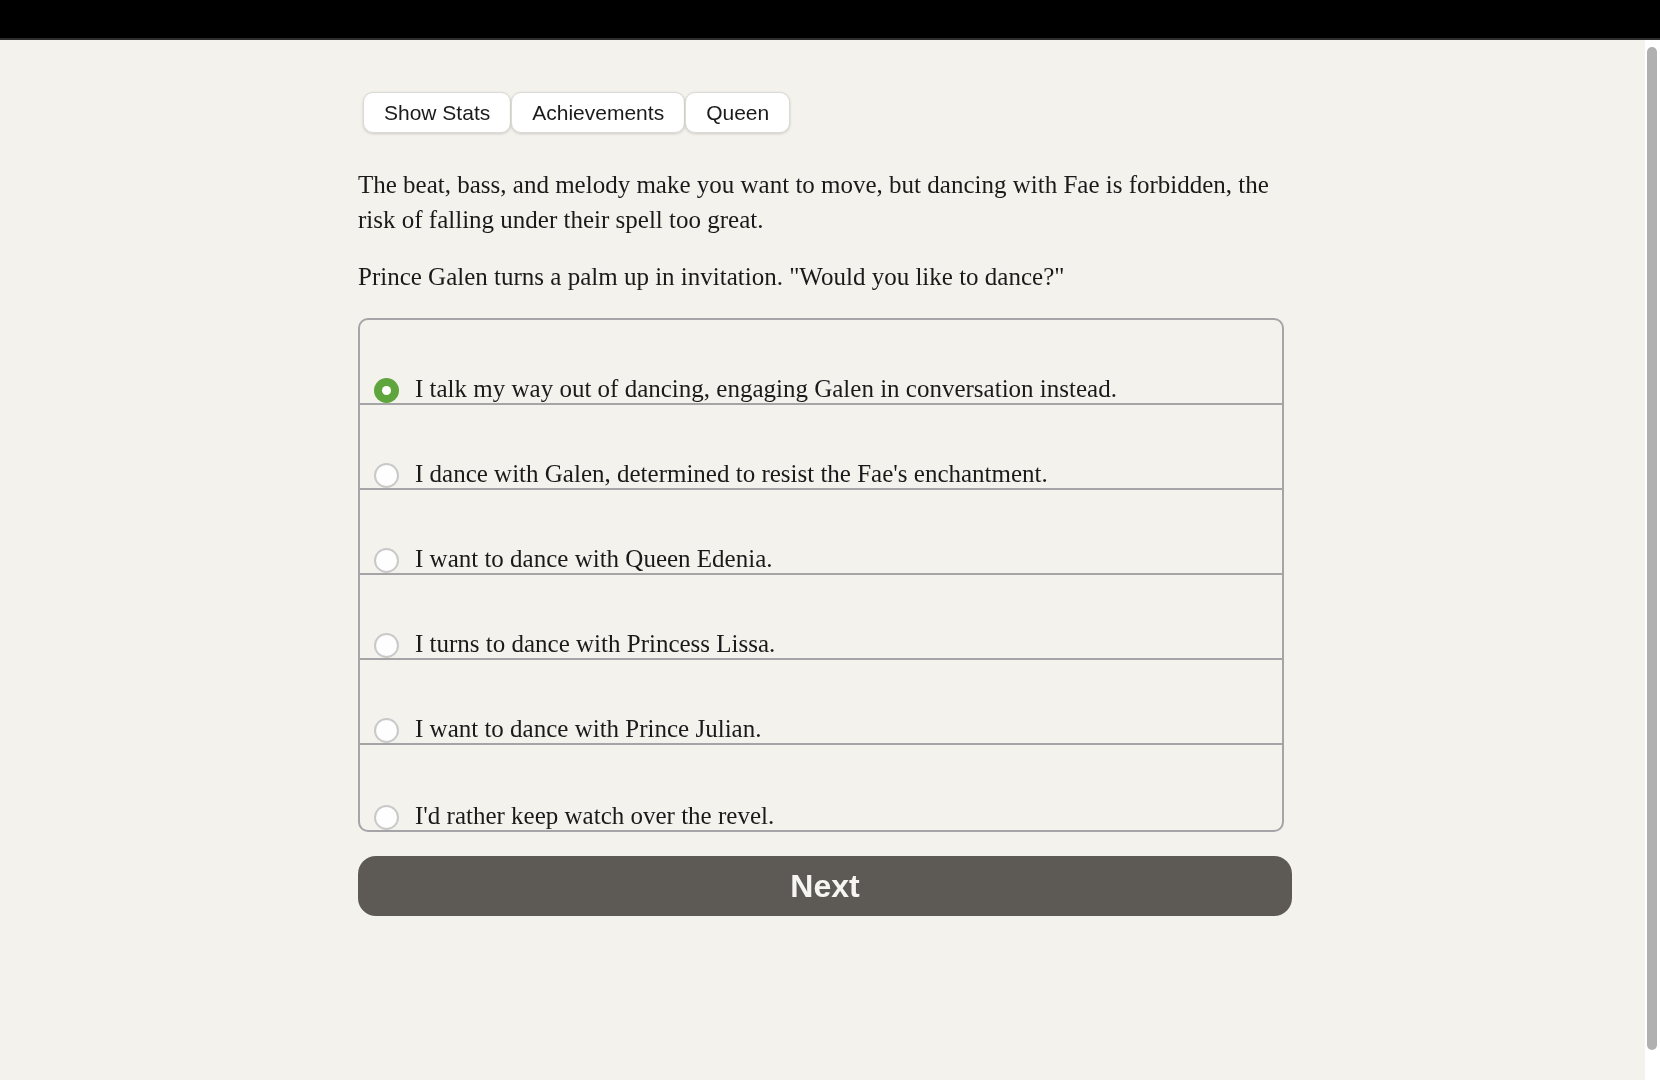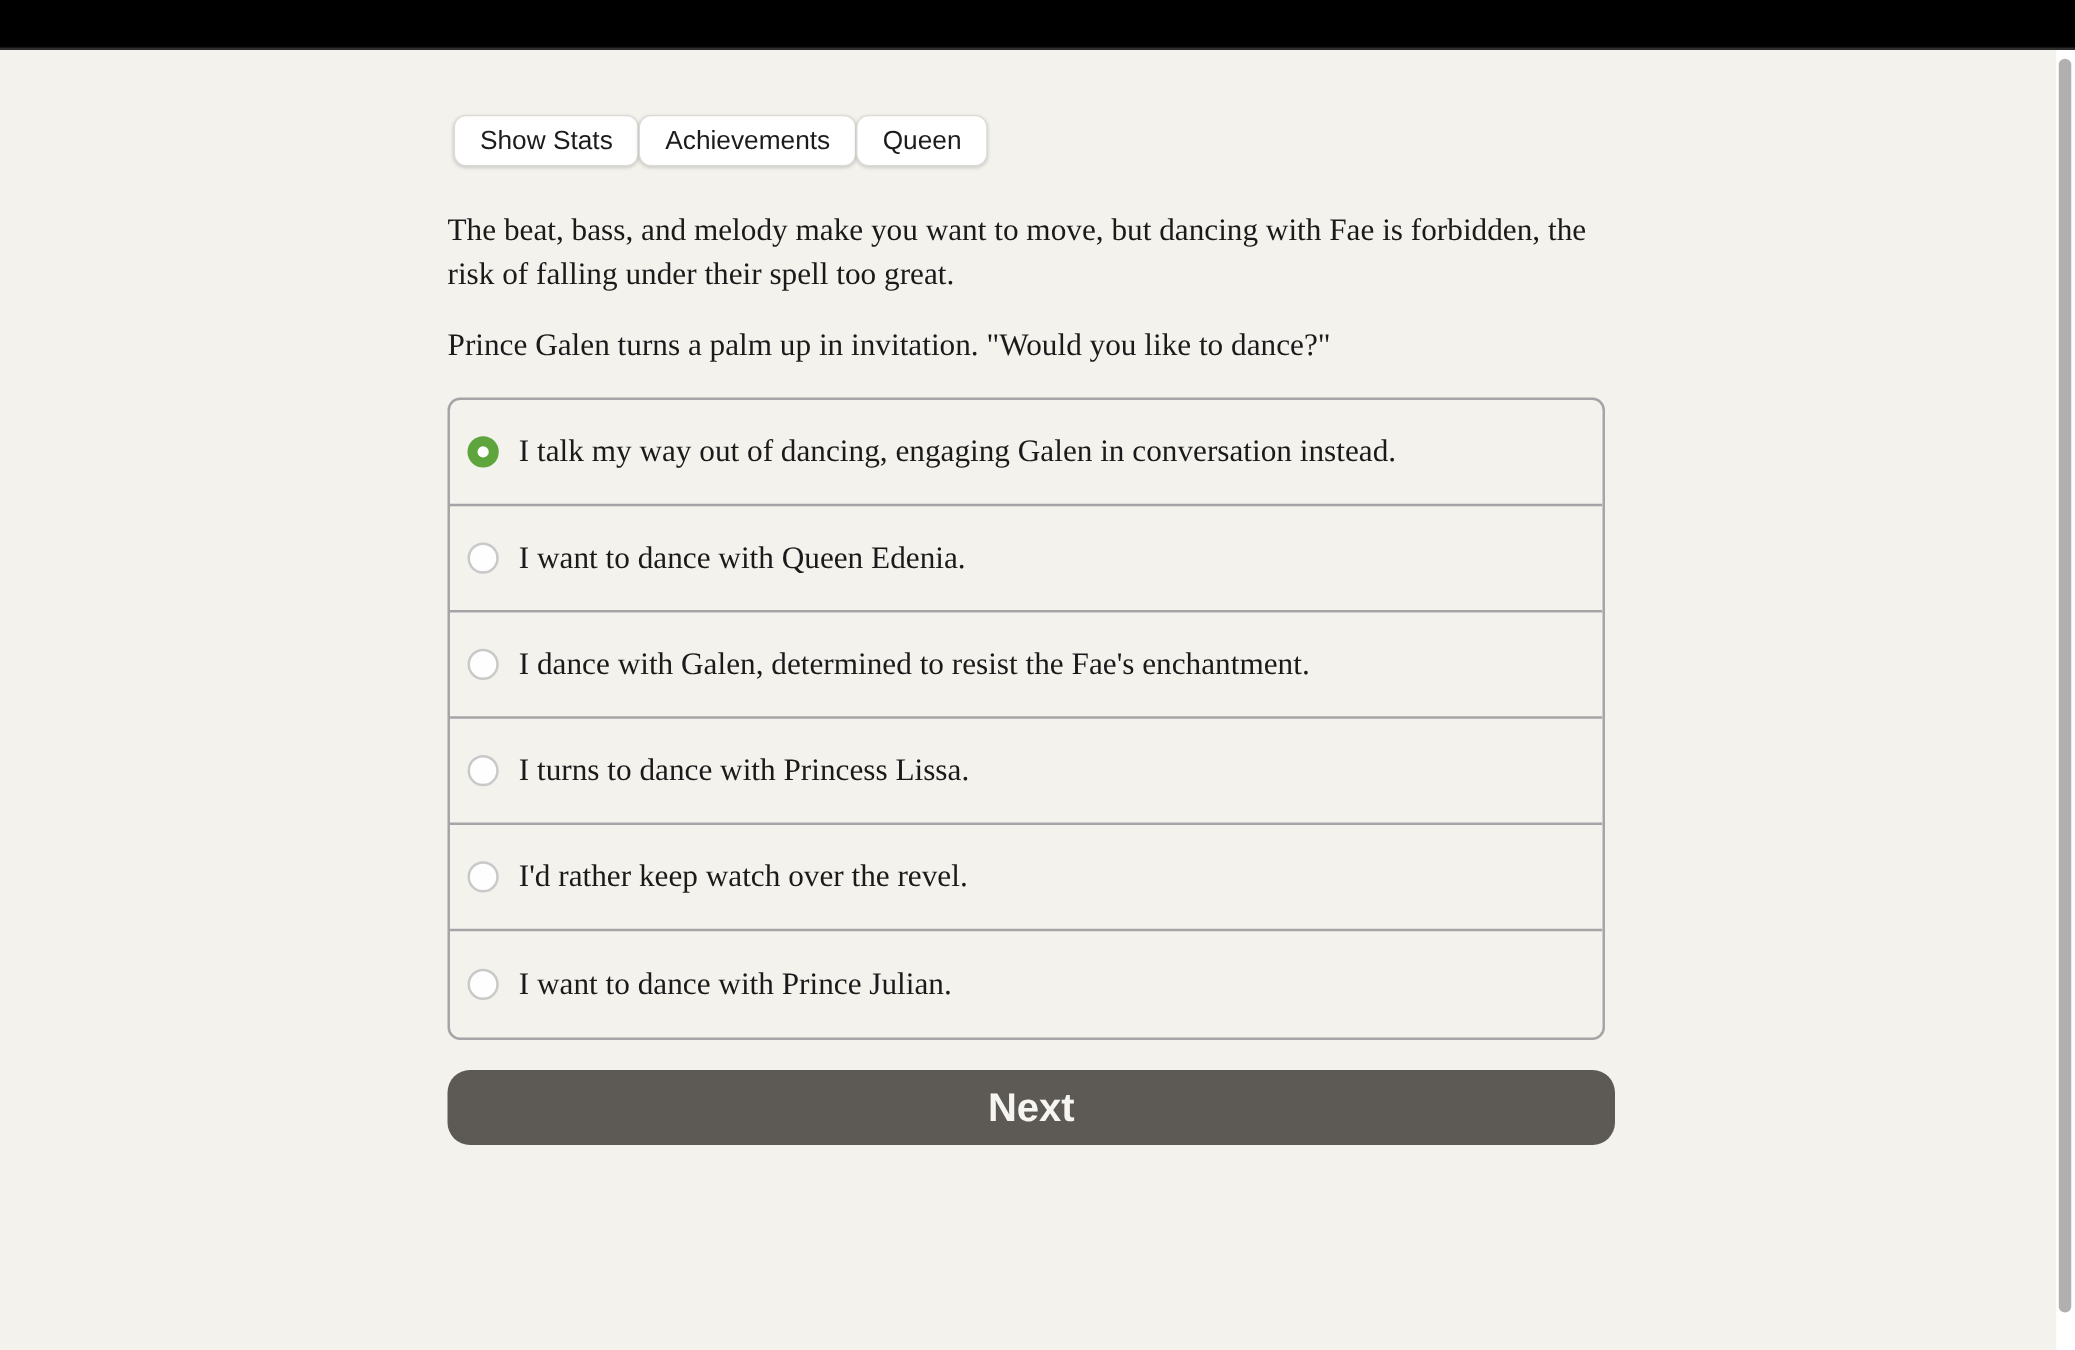--- a/index.html
+++ b/index.html
@@ -61,21 +61,21 @@
   .para-1 { margin-top: 34px; }
   .para-2 { margin-top: 22px; }
   .choices {
     margin-top: 24px;
     border: 2px solid #a5a5a8;
     border-radius: 10px;
     overflow: hidden;
   }
   .choice-row {
     display: flex;
-    align-items: center;
+    align-items: flex-end;
     height: 85px;
     padding-left: 14px;
     border-bottom: 2px solid #a5a5a8;
     cursor: pointer;
     background: transparent;
   }
   .choice-row:last-child { border-bottom: none; }
   .radio {
     width: 25px; height: 25px;
     border-radius: 50%;
@@ -136,35 +136,35 @@
   <p class="para para-1">The beat, bass, and melody make you want to move, but dancing with Fae is forbidden, the risk of falling under their spell too great.</p>
   <p class="para para-2">Prince Galen turns a palm up in invitation. "Would you like to dance?"</p>
 
   <div class="choices">
     <div class="choice-row">
       <span class="radio selected"></span>
       <span class="choice-label">I talk my way out of dancing, engaging Galen in conversation instead.</span>
     </div>
     <div class="choice-row">
       <span class="radio"></span>
-      <span class="choice-label">I want to dance with Queen Edenia.</span>
+      <span class="choice-label">I dance with Galen, determined to resist the Fae's enchantment.</span>
     </div>
     <div class="choice-row">
       <span class="radio"></span>
-      <span class="choice-label">I dance with Galen, determined to resist the Fae's enchantment.</span>
+      <span class="choice-label">I want to dance with Queen Edenia.</span>
     </div>
     <div class="choice-row">
       <span class="radio"></span>
       <span class="choice-label">I turns to dance with Princess Lissa.</span>
     </div>
     <div class="choice-row">
       <span class="radio"></span>
-      <span class="choice-label">I'd rather keep watch over the revel.</span>
+      <span class="choice-label">I want to dance with Prince Julian.</span>
     </div>
     <div class="choice-row">
       <span class="radio"></span>
-      <span class="choice-label">I want to dance with Prince Julian.</span>
+      <span class="choice-label">I'd rather keep watch over the revel.</span>
     </div>
   </div>
 
   <button class="next-btn">Next</button>
 
 </div>
 
 </body></html>

